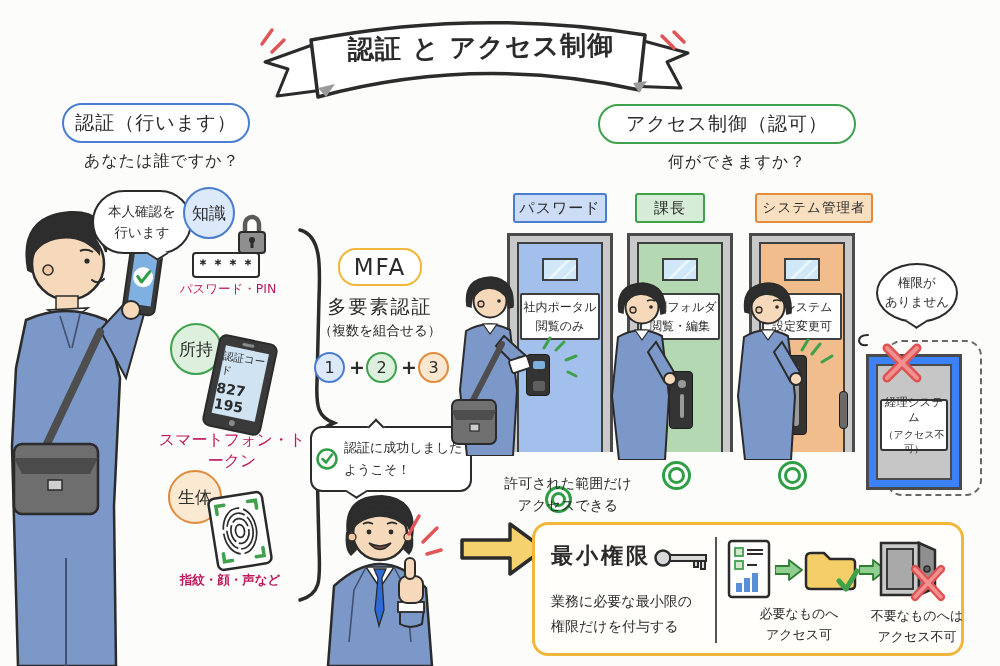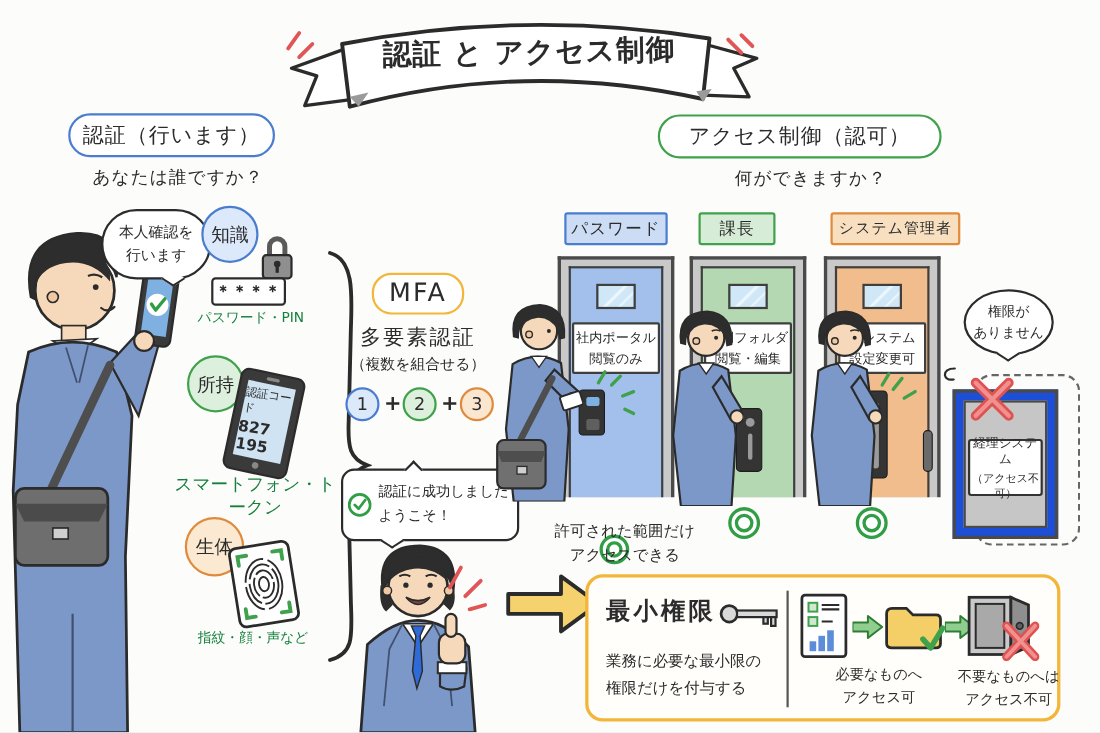--- a/index.html
+++ b/index.html
@@ -7,21 +7,21 @@
   .canvas {
     position:relative; width:1000px; height:666px; margin:0 auto;
     background:#fcfcfa; overflow:hidden;
     font-family:"DejaVu Sans", sans-serif; color:#2b2b2b;
   }
   .abs { position:absolute; }
   .pre { white-space:pre-line; }
   .center { text-align:center; }
   .pill { background:#fff; display:flex; align-items:center; justify-content:center; border-radius:22px; }
   .badge-circle { border-radius:50%; display:flex; align-items:center; justify-content:center; font-size:17px; }
-  .caption { font-size:12.5px; color:#15803d; }
+  .caption { font-size:12.5px; color:#be185d; }
   .bubble { background:#fff; border:2px solid #2b2b2b; display:flex; align-items:center; justify-content:center; text-align:center; }
   .bubble-tail-down { position:absolute; width:13px; height:13px; background:#fff;
     border-right:2px solid #2b2b2b; border-bottom:2px solid #2b2b2b; transform:rotate(45deg) skew(-12deg,-12deg); }
   .bubble-tail-up { position:absolute; width:12px; height:12px; background:#fff;
     border-left:2px solid #2b2b2b; border-top:2px solid #2b2b2b; transform:rotate(45deg); }
   .role-label { border-width:2px; border-style:solid; display:flex; align-items:center; justify-content:center; border-radius:3px; font-size:15px; letter-spacing:1px; }
   .door { position:absolute; width:106px; height:219px; background:#c9c9c9; border:3px solid #4a4a4a; border-bottom:none; }
   .door-inner { position:absolute; left:7px; right:7px; top:6px; bottom:0; border:2px solid #3f3f3f; border-bottom:none; }
   .door-window { position:absolute; top:22px; left:50%; transform:translateX(-50%); width:36px; height:23px;
     border:2px solid #3f3f3f; background:linear-gradient(135deg,#cfe7f6 42%,#f2fbff 48%,#cfe7f6 55%,#cfe7f6 70%,#eef9ff 74%,#cfe7f6 79%); }
@@ -136,21 +136,21 @@
 
   <div class="abs badge-circle" style="left:168px; top:470px; width:54px; height:54px; border:2.5px solid #e08a3c; background:#fbe9d2;">生体</div>
   <svg class="abs" style="left:210px; top:492px; transform:rotate(-9deg);" width="60" height="78" viewBox="0 0 60 78">
     <rect x="3" y="3" width="54" height="72" rx="6" fill="#fff" stroke="#2b2b2b" stroke-width="2.5"></rect>
     <path d="M10 19 V11 H18 M42 11 H50 V19 M50 59 V67 H42 M18 67 H10 V59" fill="none" stroke="#3fa14c" stroke-width="3.5" stroke-linecap="round"></path>
     <ellipse cx="30" cy="39" rx="4.5" ry="6.5" fill="none" stroke="#2b2b2b" stroke-width="1.7"></ellipse>
     <ellipse cx="30" cy="39" rx="9" ry="12.5" fill="none" stroke="#2b2b2b" stroke-width="1.7" stroke-dasharray="20 3 18 3"></ellipse>
     <ellipse cx="30" cy="39" rx="13" ry="18" fill="none" stroke="#2b2b2b" stroke-width="1.7" stroke-dasharray="26 3 22 4"></ellipse>
     <ellipse cx="30" cy="39" rx="16.5" ry="23" fill="none" stroke="#2b2b2b" stroke-width="1.7" stroke-dasharray="30 4 28 4"></ellipse>
   </svg>
-  <div class="abs caption center" style="left:170px; top:572px; width:120px;">指紋・顔・声など</div>
+  <div class="abs caption center" style="left:170px; top:572px; width:120px;font-weight:bold;">指紋・顔・声など</div>
 
   <svg class="abs" style="left:292px; top:226px;" width="46" height="380" viewBox="0 0 46 380">
     <path d="M8 4 C30 10 28 42 27 72 L25 156 C24 181 26 191 42 197 C26 203 24 213 25 238 L27 322 C28 352 30 368 8 374" fill="none" stroke="#2b2b2b" stroke-width="3.5" stroke-linecap="round"></path>
   </svg>
 
   <div class="abs pill" style="left:338px; top:248px; width:84px; height:38px; border:2.5px solid #f2b63a; font-size:23px; letter-spacing:2px; border-radius:18px;">MFA</div>
   <div class="abs center" style="left:326px; top:294px; width:108px; font-size:19px; letter-spacing:2px;">多要素認証</div>
   <div class="abs center" style="left:314px; top:322px; width:132px; font-size:13.5px;">（複数を組合せる）</div>
   <div class="abs badge-circle" style="left:314px; top:352px; width:31px; height:31px; border:2.5px solid #4a7dd0; background:#dce9fa; font-size:16px;">1</div>
   <div class="abs" style="left:349px; top:356px; font-size:19px; font-weight:bold;">+</div>
@@ -274,21 +274,21 @@
 
   <div class="abs bubble" style="left:876px; top:263px; width:82px; height:60px; border-radius:50%; font-size:12.5px; line-height:1.5;">
     <span class="pre">権限が
 ありません</span>
     <span class="bubble-tail-down" style="bottom:-7px; left:32px;"></span>
   </div>
   <svg class="abs" style="left:856px; top:332px;" width="14" height="16" viewBox="0 0 14 16">
     <path d="M12 3 Q3 3 3 9 Q4 14 11 13" fill="none" stroke="#2b2b2b" stroke-width="2" stroke-linecap="round"></path>
   </svg>
   <div class="abs" style="left:886px; top:340px; width:96px; height:156px; border:2.5px dashed #666; border-radius:16px;"></div>
-  <div class="abs" style="left:866px; top:354px; width:96px; height:136px; background:#1d4ed8; border:3px solid #4a4a4a;">
+  <div class="abs" style="left:866px; top:354px; width:96px; height:136px; background:#3b82f6; border:3px solid #4a4a4a;">
     <div style="position:absolute; inset:7px; border:2px solid #4a4a4a; background:#c6c6c6;"></div>
     <div style="position:absolute; left:50%; transform:translateX(-50%); top:42px; width:68px; height:52px; background:#fff; border:2px solid #333; border-radius:3px; display:flex; flex-direction:column; align-items:center; justify-content:center; text-align:center;">
       <div style="font-size:11.5px;">経理システム</div>
       <div style="font-size:10px; margin-top:3px;">（アクセス不可）</div>
     </div>
   </div>
   <svg class="abs" style="left:880px; top:342px;" width="44" height="42" viewBox="0 0 44 42">
     <path d="M7 6 L37 36 M37 6 L7 36" stroke="#e05252" stroke-width="9" stroke-linecap="round"></path>
     <path d="M7 6 L37 36 M37 6 L7 36" stroke="#f0908f" stroke-width="4" stroke-linecap="round"></path>
   </svg>

